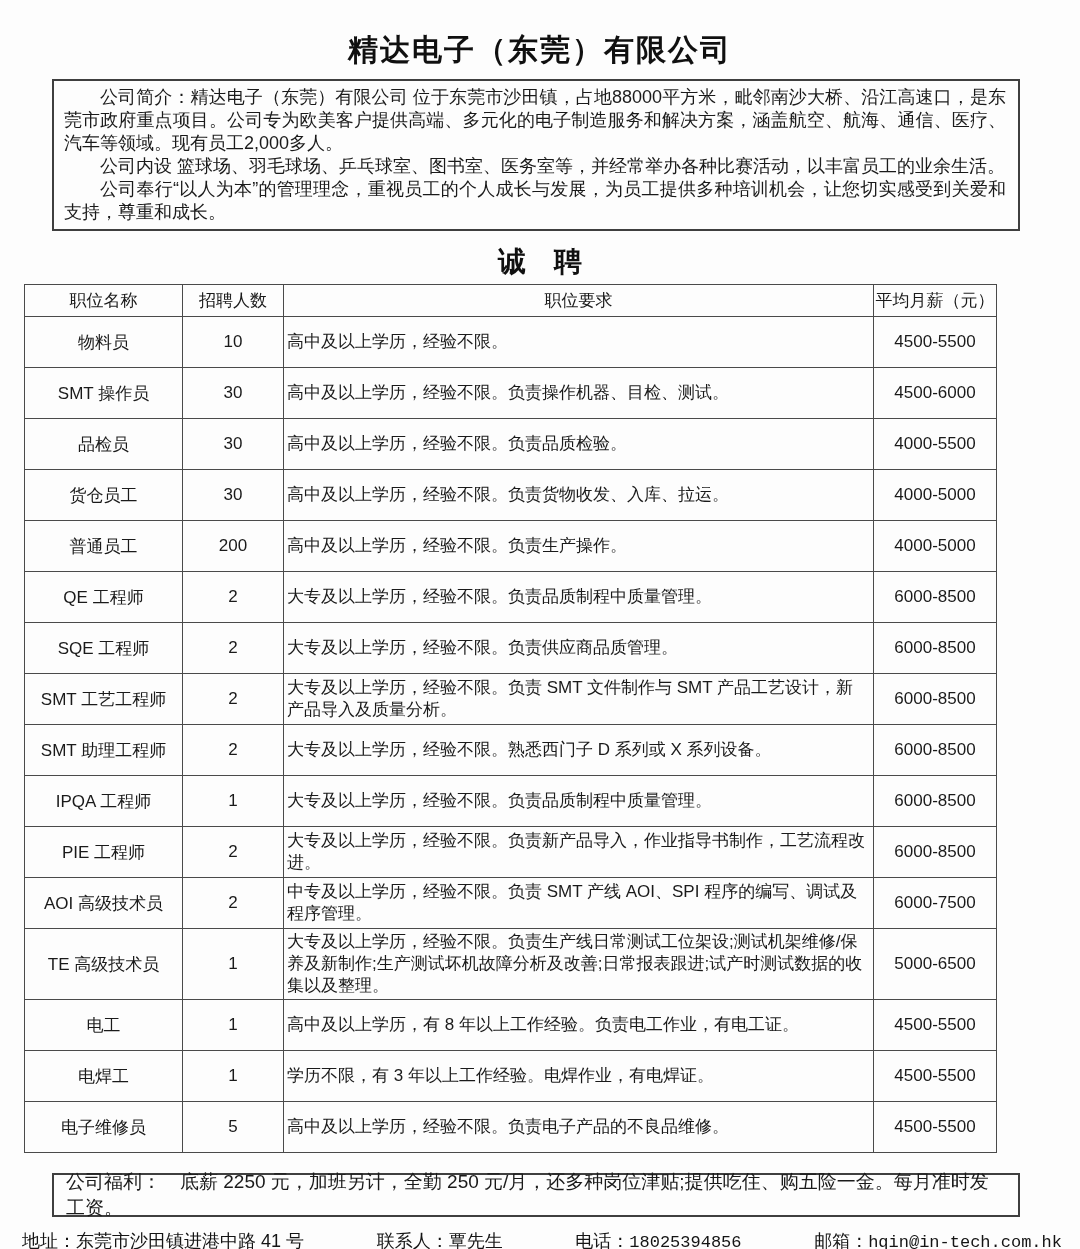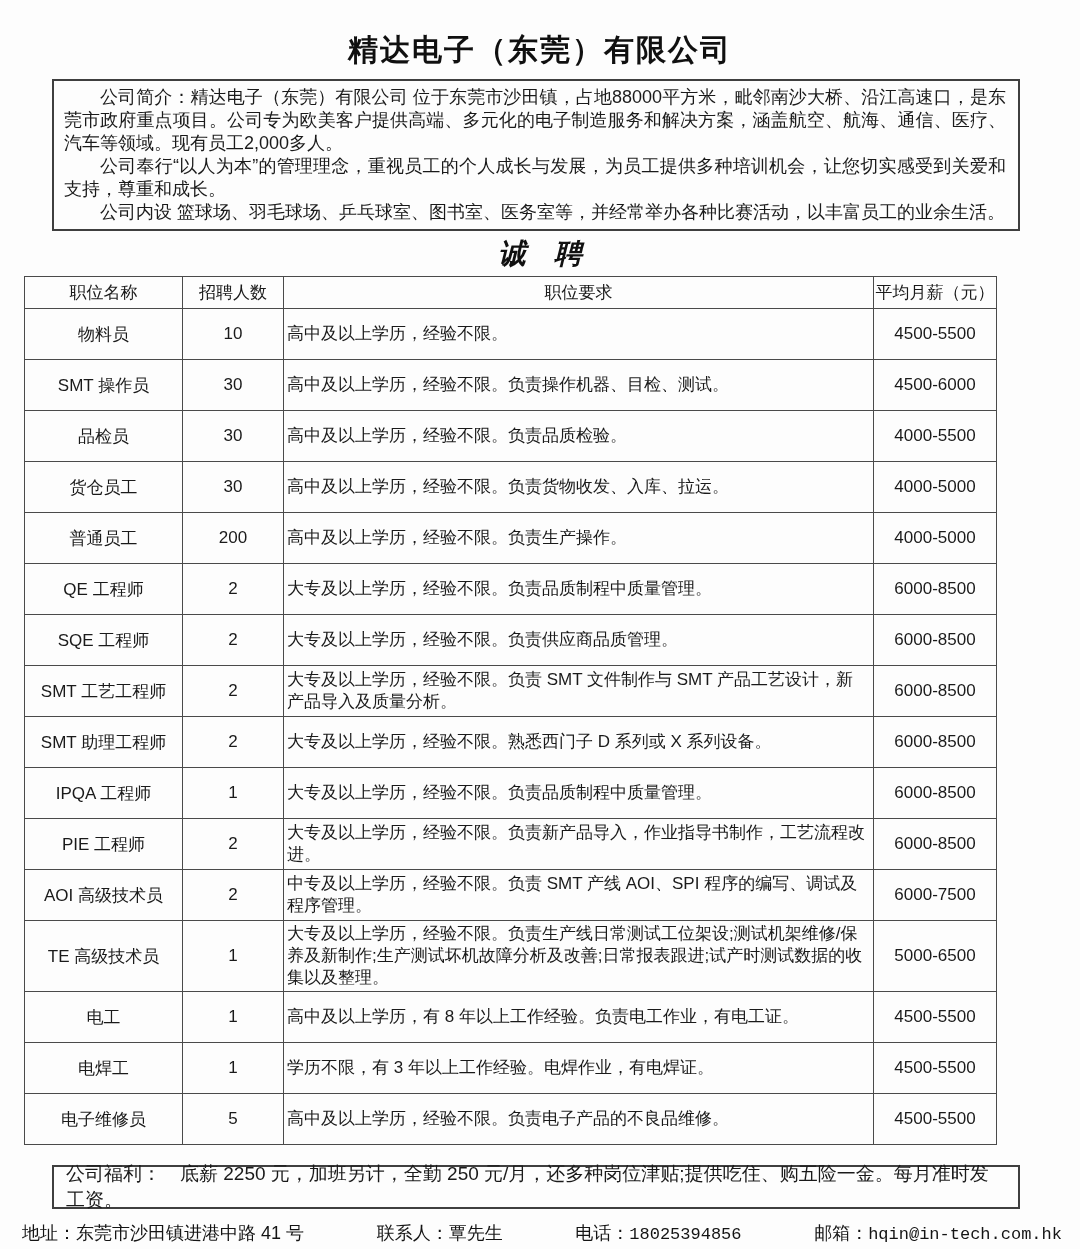--- a/index.html
+++ b/index.html
@@ -30,24 +30,23 @@
     font-size: 18px;
     line-height: 23px;
     color: #1a1a1a;
   }
   .intro-box p { text-indent: 2em; text-align: justify; }
 
   .recruit-heading {
     text-align: center;
     font-size: 28px;
     font-weight: bold;
-    margin-top: 4px;
+    margin-top: 12px;
     margin-bottom: 3px;
     color: #101010;
-    font-style: italic;
   }
 
   table.job-table {
     border-collapse: collapse;
     table-layout: fixed;
     width: 972px;
     margin-left: 24px;
     font-size: 17px;
     color: #1a1a1a;
   }
@@ -99,22 +98,22 @@
 </style>
 </head>
 <body>
 
 <div class="page">
 
   <div class="page-title">精达电子（东莞）有限公司</div>
 
   <div class="intro-box">
     <p>公司简介：精达电子（东莞）有限公司 位于东莞市沙田镇，占地88000平方米，毗邻南沙大桥、沿江高速口，是东莞市政府重点项目。公司专为欧美客户提供高端、多元化的电子制造服务和解决方案，涵盖航空、航海、通信、医疗、汽车等领域。现有员工2,000多人。</p>
+    <p>公司内设 篮球场、羽毛球场、乒乓球室、图书室、医务室等，并经常举办各种比赛活动，以丰富员工的业余生活。</p>
     <p>公司奉行“以人为本”的管理理念，重视员工的个人成长与发展，为员工提供多种培训机会，让您切实感受到关爱和支持，尊重和成长。</p>
-    <p>公司内设 篮球场、羽毛球场、乒乓球室、图书室、医务室等，并经常举办各种比赛活动，以丰富员工的业余生活。</p>
   </div>
 
   <div class="recruit-heading">诚　聘</div>
 
   <table class="job-table">
     <colgroup>
       <col class="col-position">
         <col class="col-count">
         <col class="col-req">
         <col class="col-salary">

